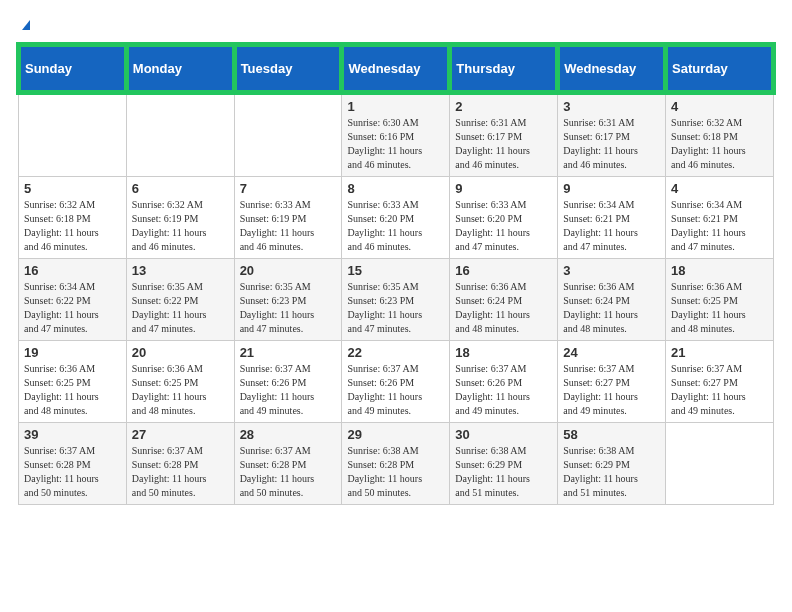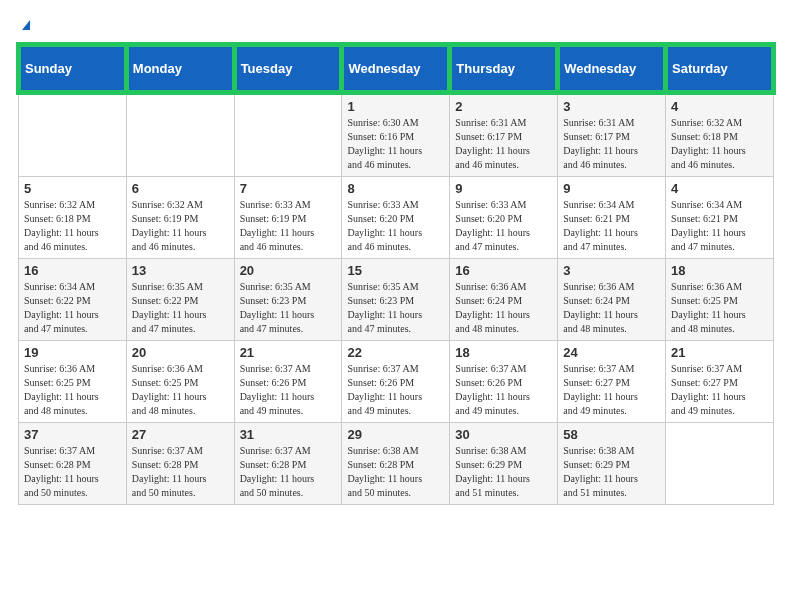--- a/index.html
+++ b/index.html
@@ -306,35 +306,35 @@
         <td>
           <span class="day-number">21</span>
           <div class="day-info" style="white-space: pre-line;">Sunrise: 6:37 AM
 Sunset: 6:27 PM
 Daylight: 11 hours
 and 49 minutes.</div>
         </td>
       </tr>
       <tr>
         <td>
-          <span class="day-number">37</span>
+          <span class="day-number">39</span>
           <div class="day-info" style="white-space: pre-line;">Sunrise: 6:37 AM
 Sunset: 6:28 PM
 Daylight: 11 hours
 and 50 minutes.</div>
         </td>
         <td>
           <span class="day-number">27</span>
           <div class="day-info" style="white-space: pre-line;">Sunrise: 6:37 AM
 Sunset: 6:28 PM
 Daylight: 11 hours
 and 50 minutes.</div>
         </td>
         <td>
-          <span class="day-number">31</span>
+          <span class="day-number">28</span>
           <div class="day-info" style="white-space: pre-line;">Sunrise: 6:37 AM
 Sunset: 6:28 PM
 Daylight: 11 hours
 and 50 minutes.</div>
         </td>
         <td>
           <span class="day-number">29</span>
           <div class="day-info" style="white-space: pre-line;">Sunrise: 6:38 AM
 Sunset: 6:28 PM
 Daylight: 11 hours

